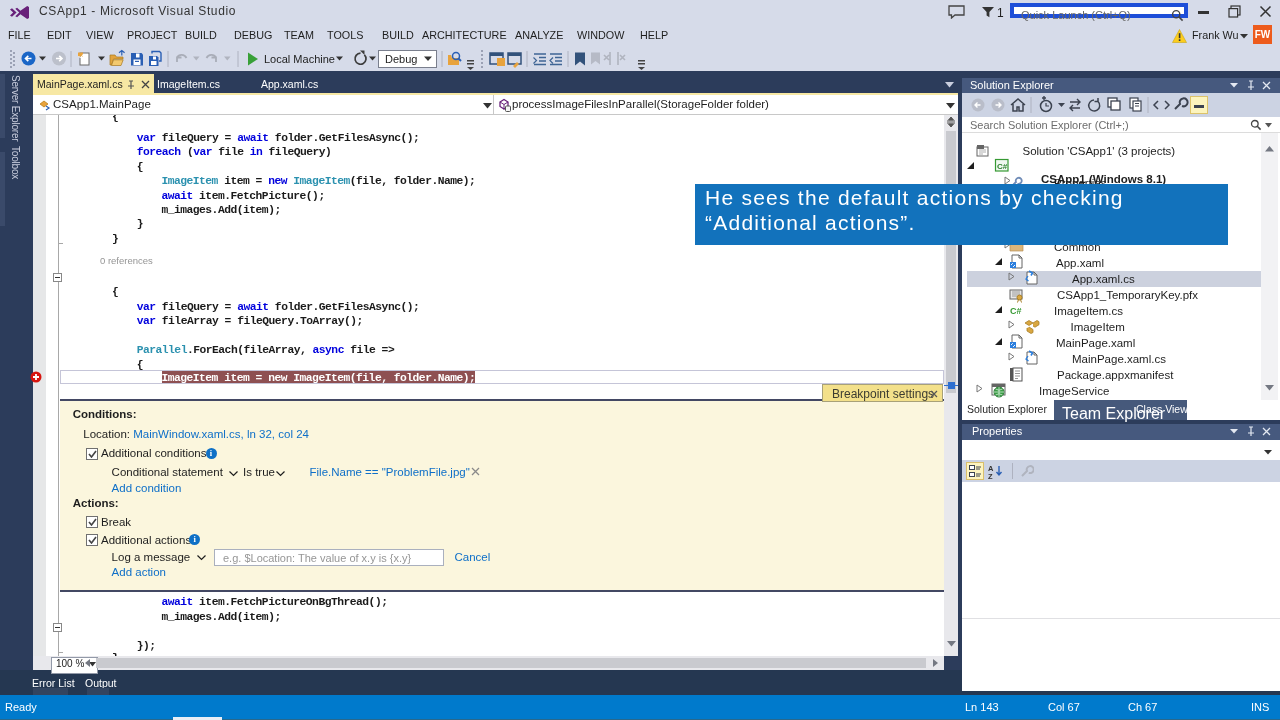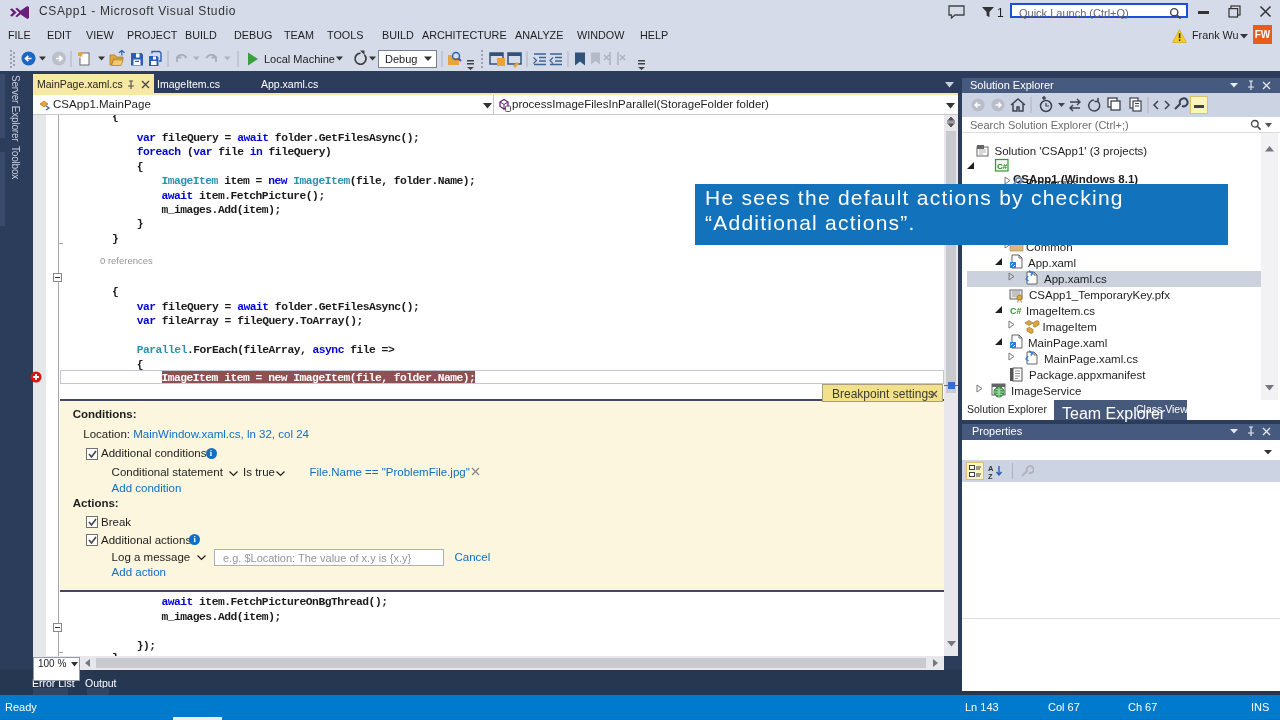--- a/index.html
+++ b/index.html
@@ -20,21 +20,21 @@
 .blue { color:#0e6fc8; }
 .bold { font-weight:bold; }
 .cb { position:absolute; width:12px; height:12px; background:#fff; border:1px solid #707070; z-index:31; }
 .info { position:absolute; width:11px; height:11px; border-radius:6px; background:#0f70c6; color:#fff; font-size:8.5px; font-weight:bold; text-align:center; line-height:11px; z-index:31; font-family:"Liberation Serif",serif; }
 #overlay { left:695px; top:184px; width:533px; height:61px; background:#1272bc; color:#fff; font-size:21px; line-height:25px; padding:1px 0 0 10px; letter-spacing:1.25px; z-index:50; }
 #sepanel { left:962px; top:78px; width:318px; height:342px; background:#fff; z-index:5; }
 #sehead { left:962px; top:78px; width:318px; height:15px; background:#46597e; color:#fff; font-size:11px; z-index:6; }
 #setools { left:962px; top:93px; width:318px; height:24px; background:#ccd3e3; z-index:6; }
 #sesearch { left:962px; top:117px; width:318px; height:16px; background:#fff; border-bottom:1px solid #dcdcdc; z-index:6; }
 #setree { left:962px; top:133px; width:318px; height:267px; background:#fff; font-size:11.5px; color:#1e1e1e; z-index:6; }
-.trow { position:absolute; height:16px; line-height:16px; white-space:nowrap; }
+.trow { position:absolute; height:16px; line-height:16px; white-space:nowrap;margin-left:28px; }
 #setabs { left:962px; top:400px; width:318px; height:20px; z-index:6; }
 #props { left:962px; top:424px; width:318px; height:267px; background:#fff; z-index:5; }
 #propshead { left:962px; top:424px; width:318px; height:16px; background:#46597e; color:#fff; font-size:11px; z-index:6; }
 #statusbar { left:0; top:695px; width:1280px; height:25px; background:#007acc; color:#fff; font-size:11px; }
 #bottomstrip { left:0; top:670px; width:1280px; height:25px; background:#253751; color:#fff; font-size:11px; }
 .vtab { position:absolute; writing-mode:vertical-rl; color:#c9cede; font-size:10px; letter-spacing:-0.2px; }
 svg { position:absolute; }
 </style>
 </head>
 <body>
@@ -45,21 +45,21 @@
     <path d="M17.2 0 L19 0.9 L19 12.1 L17.2 13 L10.4 8.2 L7.1 11.2 L5.3 10.3 L9.2 6.5 L5.3 2.7 L7.1 1.8 L10.4 4.8 Z" fill="#68217a"></path>
   </svg>
   <span class="abs" style="left:39px;top:4px;font-size:12px;color:#333;letter-spacing:0.62px">CSApp1 - Microsoft Visual Studio</span>
   <svg style="left:948px;top:5px" width="18" height="14" viewBox="0 0 18 14">
       <path d="M1 1 h15 v9 h-9 l-3.5 3 v-3 H1 Z" fill="none" stroke="#444" stroke-width="1.3"></path>
     </svg>
   <svg style="left:981px;top:5px" width="30" height="14" viewBox="0 0 30 14">
       <path d="M1 2 h12 l-4.6 5 v5.2 l-2.8 -1.8 v-3.4 Z" fill="#333"></path>
       <text x="16" y="12" font-size="12" fill="#222" font-family="Liberation Sans">1</text>
     </svg>
-  <div class="abs" style="left:1010px;top:3px;width:178px;height:15px;background:#fff;border:2px solid #1d4ed8">
+  <div class="abs" style="left:1010px;top:3px;width:178px;height:15px;background:#fff;border:4px solid #1d4ed8">
     <span class="abs" style="left:7px;top:2px;font-size:11px;color:#666">Quick Launch (Ctrl+Q)</span>
     <svg style="left:157px;top:2px" width="13" height="13" viewBox="0 0 13 13">
         <circle cx="5.2" cy="5.2" r="3.6" fill="none" stroke="#444" stroke-width="1.4"></circle>
         <line x1="8" y1="8" x2="11.6" y2="11.6" stroke="#444" stroke-width="1.6"></line>
       </svg>
   </div>
   <div class="abs" style="left:1198px;top:11px;width:11px;height:3px;background:#333"></div>
   <svg style="left:1228px;top:5px" width="13" height="13" viewBox="0 0 13 13">
       <rect x="3" y="1" width="9" height="9" fill="none" stroke="#333" stroke-width="1.2"></rect>
       <rect x="1" y="3.6" width="8.6" height="8.4" fill="#d6dbe9" stroke="#333" stroke-width="1.2"></rect>
@@ -280,21 +280,21 @@
     </svg>
   <div class="abs" style="left:2px;top:16px;width:10px;height:262px;background:#c9cacf"></div>
   <div class="abs" style="left:0;top:269.5px;width:14px;height:1.8px;background:#2e6fd0"></div>
   <div class="abs" style="left:4px;top:267px;width:6.5px;height:6.5px;background:#2e6fd0"></div>
   <svg style="left:3px;top:526px" width="9" height="6" viewBox="0 0 9 6">
       <path d="M0 0 h9 l-4.5 5.5 Z" fill="#747882"></path>
     </svg>
 </div>
 
 <div class="abs" style="left:33px;top:656px;width:911px;height:14px;background:#e8e8ec;z-index:4">
-  <div class="abs" style="left:0;top:1px;width:47px;height:24px;background:#fff;border:1px solid #9299a8">
+  <div class="abs" style="left:18px;top:1px;width:47px;height:17px;background:#fff;border:1px solid #9299a8">
     <span class="abs" style="left:4px;top:0;font-size:10px;color:#222;line-height:12px">100 %</span>
     <svg style="left:37px;top:4px" width="7" height="5" viewBox="0 0 7 5">
         <path d="M0 0 h7 l-3.5 4.5 Z" fill="#333"></path>
       </svg>
   </div>
   <svg style="left:52px;top:3px" width="6" height="8" viewBox="0 0 6 8">
       <path d="M5 0 v8 l-5 -4 Z" fill="#747882"></path>
     </svg>
   <div class="abs" style="left:63px;top:2px;width:830px;height:10px;background:#c9cacf"></div>
   <svg style="left:899px;top:3px" width="6" height="8" viewBox="0 0 6 8">

